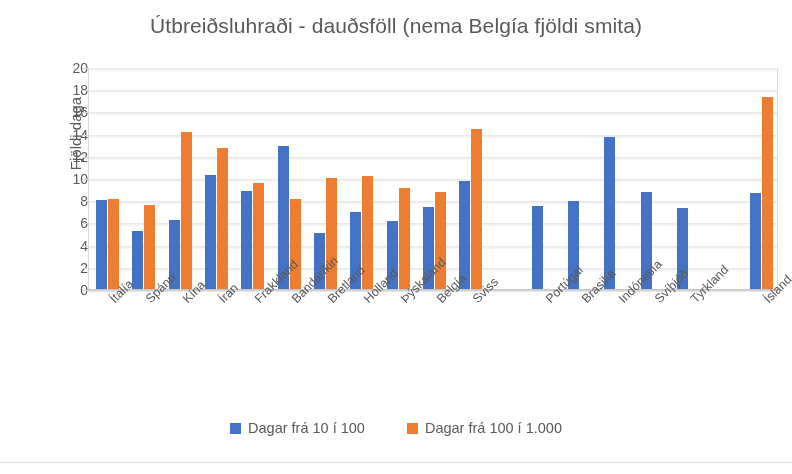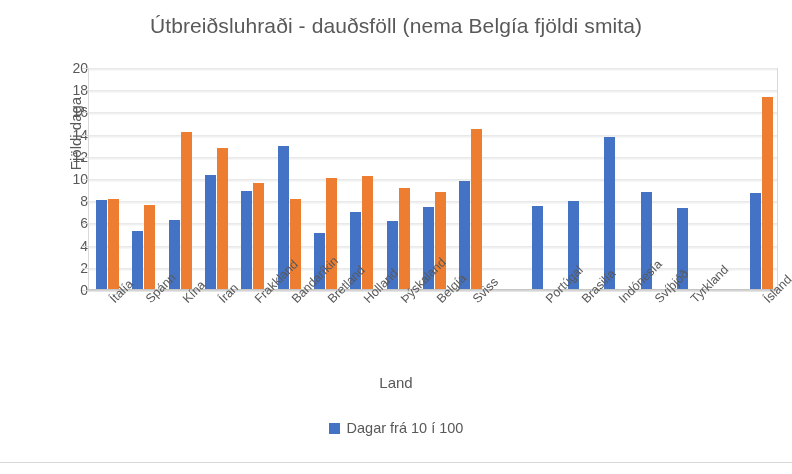--- a/index.html
+++ b/index.html
@@ -287,23 +287,26 @@
       <div class="xlabel" style="left: 434px;">Belgía</div>
       <div class="xlabel" style="left: 470.316px;">Sviss</div>
       <div class="xlabel" style="left: 542.947px;">Portúgal</div>
       <div class="xlabel" style="left: 579.263px;">Brasilía</div>
       <div class="xlabel" style="left: 615.579px;">Indónesía</div>
       <div class="xlabel" style="left: 651.895px;">Svíþjóð</div>
       <div class="xlabel" style="left: 688.211px;">Tyrkland</div>
       <div class="xlabel" style="left: 760.842px;">Ísland</div>
     </div>
 
-  <div id="x-axis-title">Land</div>
 
   <div id="legend">
       <div class="legend-entry">
         <span class="legend-swatch" style="background: rgb(68, 114, 196);"></span>
         <span>Dagar frá 10 í 100</span>
       </div>
+      <div class="legend-entry">
+        <span class="legend-swatch" style="background: rgb(237, 125, 49);"></span>
+        <span>Dagar frá 100 í 1.000</span>
+      </div>
     </div>
 
   <div id="chart-bottom-rule"></div>
 </div>
 
 </body></html>

